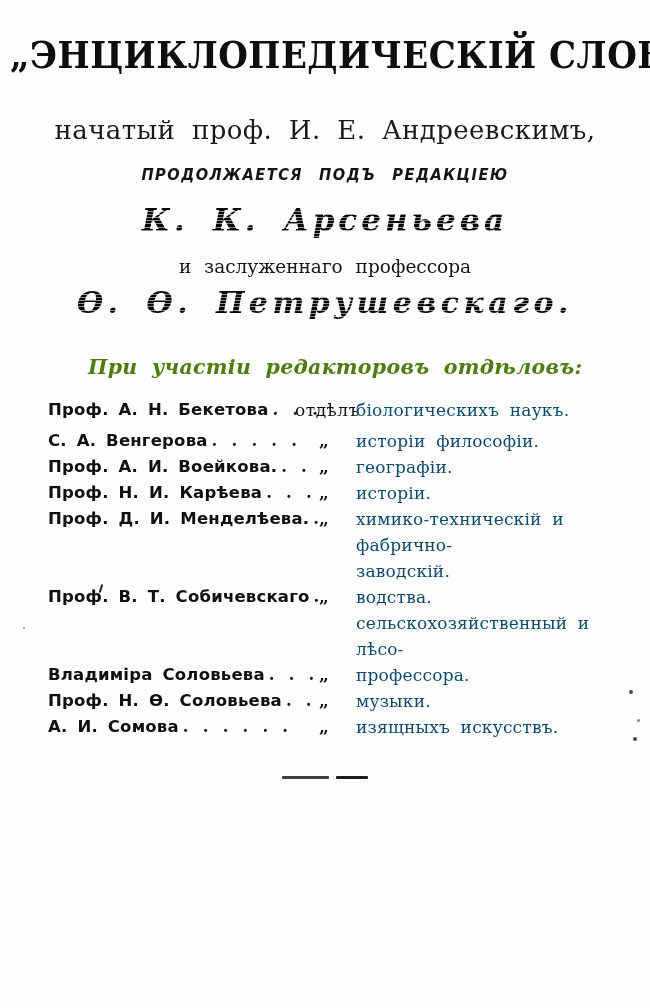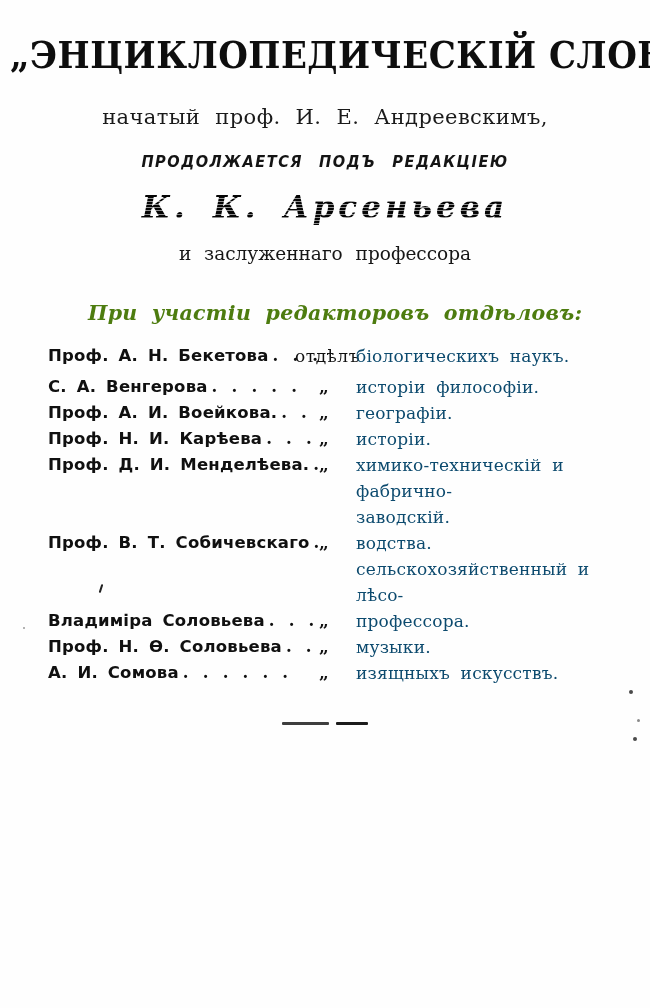--- a/index.html
+++ b/index.html
@@ -23,22 +23,22 @@
     font-size:34px;
     line-height:44px;
     letter-spacing:0.5px;
     color:#0e0e0e;
     transform:scaleY(1.07);
     white-space:nowrap;
   }
 
   
   .started-by{
-    margin-top:27px;
-    font-size:21px;
+    margin-top:40px;
+    font-size:26px;
     line-height:27px;
     word-spacing:8px;
     letter-spacing:0.4px;
     color:#1a1a1a;
   }
 
   
   .continued{
     margin-top:20px;
     font-family:"DejaVu Sans", sans-serif;
@@ -186,20 +186,21 @@
   <div class="masthead center">„ЭНЦИКЛОПЕДИЧЕСКІЙ СЛОВАРЬ“,</div>
 
   <div class="started-by center">начатый проф. И. Е. Андреевскимъ,</div>
 
   <div class="continued center">ПРОДОЛЖАЕТСЯ ПОДЪ РЕДАКЦІЕЮ</div>
 
   <div class="editor-one ornate center">К. К. Арсеньева</div>
 
   <div class="honored center">и заслуженнаго профессора</div>
 
+  <div class="editor-two ornate center">Ѳ. Ѳ. Петрушевскаго.</div>
 
   <div class="section-heading">При участіи редакторовъ отдѣловъ:</div>
 
   <div class="editors">
 
     <div class="trow first">
       <div class="name-cell"><span>Проф. А. Н. Бекетова</span><span class="dots">. . .</span></div>
       <div class="ditto-cell">отдѣлъ</div>
       <div class="dept-cell">біологическихъ наукъ.</div>
     </div>

